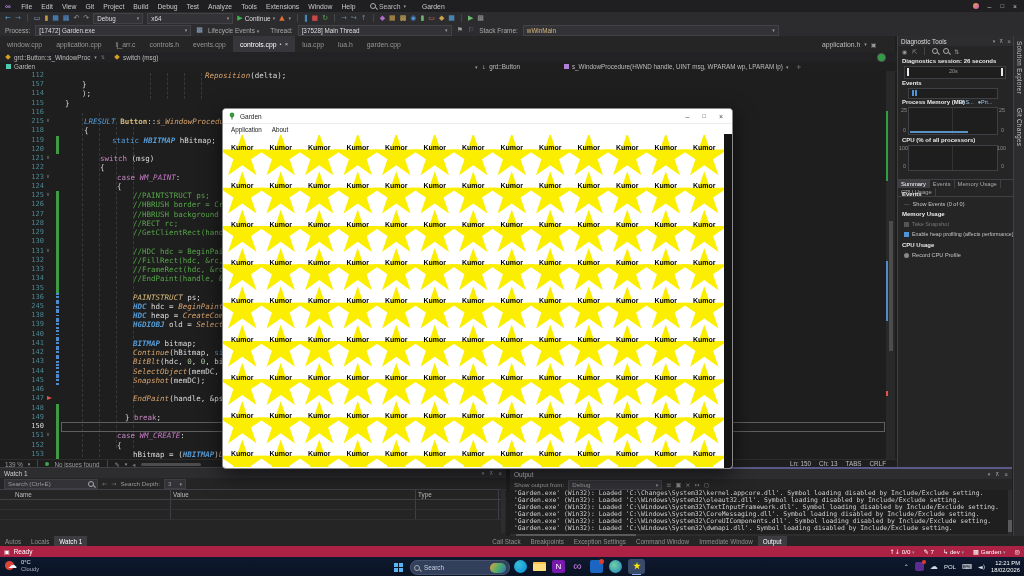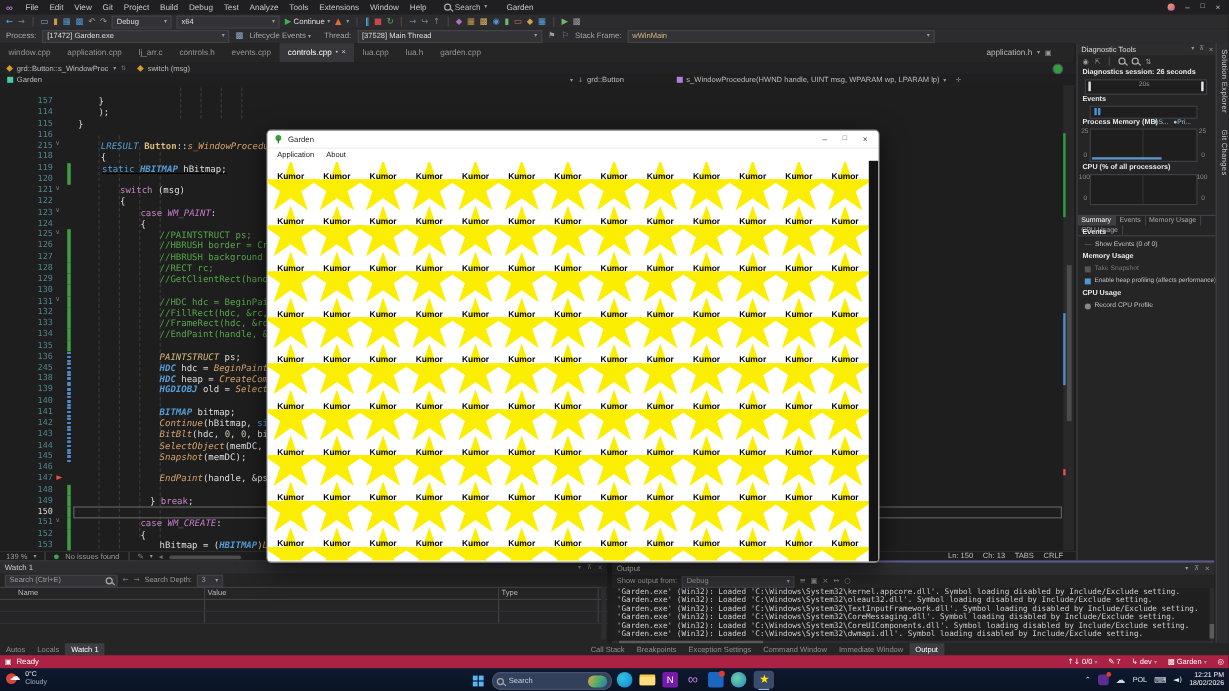--- a/index.html
+++ b/index.html
@@ -294,20 +294,24 @@
   <div id="editor-bg" class="abs">
     <div class="guide" style="left:82px;top:42px;height:344px;"></div>
     <div class="guide" style="left:99px;top:42px;height:344px;"></div>
     <div class="guide" style="left:116px;top:51px;height:326px;"></div>
     <div class="guide" style="left:133px;top:51px;height:326px;"></div>
     <div class="guide" style="left:150px;top:2px;height:26px;"></div>
     <div class="guide" style="left:167px;top:2px;height:26px;"></div>
     <div class="guide" style="left:184px;top:2px;height:26px;"></div>
     <div class="guide" style="left:201px;top:2px;height:26px;"></div>
     <div id="code-lines" style="position:absolute;left:0;top:0;width:100%;height:100%;">
+        <div class="crow" style="top: 0px;">
+          <span class="cnum">112</span>
+          <span class="ctext" style="left: 205px;"><span class="c-fn">Reposition</span><span class="c-pl">(delta);</span></span>
+        </div>
         <div class="crow" style="top: 9.24px;">
           <span class="cnum">157</span>
           <span class="ctext" style="left: 82px;"><span class="c-pl">}</span></span>
         </div>
         <div class="crow" style="top: 18.48px;">
           <span class="cnum">114</span>
           <span class="ctext" style="left: 82px;"><span class="c-pl">);</span></span>
         </div>
         <div class="crow" style="top: 27.72px;">
           <span class="cnum">115</span>
@@ -322,21 +326,21 @@
           <span class="cfold">∨</span>
           <span class="ctext" style="left: 84px;"><span class="c-kwi">LRESULT </span><span class="c-cls">Button</span><span class="c-pl">::</span><span class="c-fn">s_WindowProcedure</span><span class="c-pl">(HWND handle, UINT msg, WPARAM wp, LPARAM lp)</span></span>
         </div>
         <div class="crow" style="top: 55.44px;">
           <span class="cnum">118</span>
           <span class="ctext" style="left: 84px;"><span class="c-pl">{</span></span>
         </div>
         <div class="crow" style="top: 64.68px;">
           <span class="cnum">119</span>
           <span class="cbar bg-g"></span>
-          <span class="ctext" style="left: 85px; text-decoration: underline;"><span class="c-kw">static </span><span class="c-typ">HBITMAP</span><span class="c-pl"> hBitmap;</span></span>
+          <span class="ctext" style="left: 112px;"><span class="c-kw">static </span><span class="c-typ">HBITMAP</span><span class="c-pl"> hBitmap;</span></span>
         </div>
         <div class="crow" style="top: 73.92px;">
           <span class="cnum">120</span>
           <span class="cbar bg-g"></span>
           <span class="ctext" style="left: 100px;"></span>
         </div>
         <div class="crow" style="top: 83.16px;">
           <span class="cnum">121</span>
           <span class="cfold">∨</span>
           <span class="ctext" style="left: 100px;"><span class="c-ctrl">switch</span><span class="c-pl"> (msg)</span></span>
@@ -668,21 +672,21 @@
         <span>Debug</span>
           <span class="caret ic">▾</span>
       </span>
       <span class="ic" style="color:#888;">≡</span>
       <span class="ic" style="color:#888;">▣</span>
       <span class="ic" style="color:#888;">×</span>
       <span class="ic" style="color:#888;">↔</span>
       <span class="ic" style="color:#888;">○</span>
     </div>
     <div id="out-body">
-      <div class="oline">'Garden.exe' (Win32): Loaded 'C:\Windows\System32\kernel.appcore.dll'. Symbol loading disabled by Include/Exclude setting.</div>
+      <div class="oline">'Garden.exe' (Win32): Loaded 'C:\Changes\System32\kernel.appcore.dll'. Symbol loading disabled by Include/Exclude setting.</div>
       <div class="oline">'Garden.exe' (Win32): Loaded 'C:\Windows\System32\oleaut32.dll'. Symbol loading disabled by Include/Exclude setting.</div>
       <div class="oline">'Garden.exe' (Win32): Loaded 'C:\Windows\System32\TextInputFramework.dll'. Symbol loading disabled by Include/Exclude setting.</div>
       <div class="oline">'Garden.exe' (Win32): Loaded 'C:\Windows\System32\CoreMessaging.dll'. Symbol loading disabled by Include/Exclude setting.</div>
       <div class="oline">'Garden.exe' (Win32): Loaded 'C:\Windows\System32\CoreUIComponents.dll'. Symbol loading disabled by Include/Exclude setting.</div>
       <div class="oline">'Garden.exe' (Win32): Loaded 'C:\Windows\System32\dwmapi.dll'. Symbol loading disabled by Include/Exclude setting.</div>
       <div style="position:absolute;right:0;top:0;width:4px;height:100%;background:#2d2d30;">
         <span style="position:absolute;right:0;bottom:2px;width:4px;height:12px;background:#5a5a5a;display:block;"></span>
       </div>
     </div>
     <div style="height:4px;background:#2d2d30;position:relative;">

